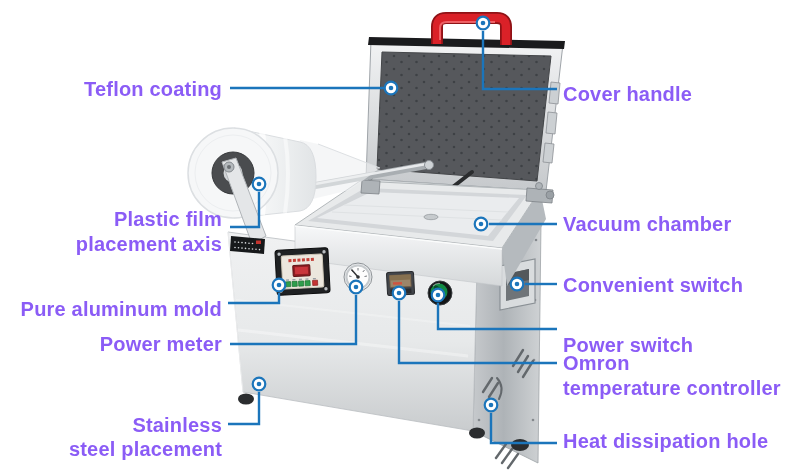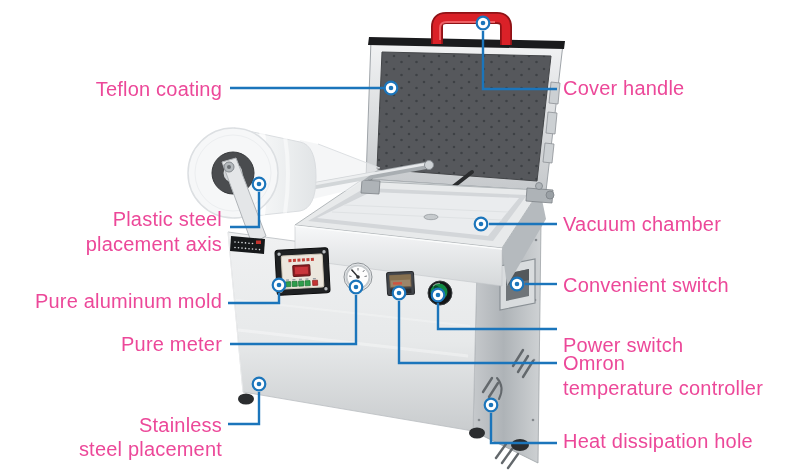--- a/index.html
+++ b/index.html
@@ -1,19 +1,19 @@
 <!DOCTYPE html>
 <html><head>
 <meta charset="utf-8">
 <style>
   html,body{margin:0;padding:0;background:#fff;}
   .stage{position:relative;width:790px;height:472px;background:#ffffff;overflow:hidden;
          font-family:"Liberation Sans",sans-serif;}
   .machine-svg{position:absolute;left:0;top:0;}
-  .label{position:absolute;font-size:20px;font-weight:400;color:#ec4899;line-height:26px;
+  .label{position:absolute;font-size:20px;font-weight:700;color:#8b5cf6;line-height:26px;
          white-space:pre-line;letter-spacing:0.2px;}
   .label.left{right:568px;text-align:right;}
   .label.right{left:563px;text-align:left;}
   .lh25{line-height:25px;}
   .lh24{line-height:24px;}
 </style>
 </head>
 <body>
 
 <div class="stage">
@@ -301,27 +301,27 @@
           <circle cx="259" cy="384" r="2.3" fill="#1b75bb"></circle>
         </g>
       <g>
           <circle cx="491" cy="405" r="6.3" fill="#fff" stroke="#1b75bb" stroke-width="2.2"></circle>
           <circle cx="491" cy="405" r="2.3" fill="#1b75bb"></circle>
         </g>
     </g>
   </svg>
 
   <div class="label left" style="top:76px">Teflon coating</div>
-  <div class="label right" style="top:75px">Cover handle</div>
-  <div class="label left lh25" style="top:207px">Plastic steel
+  <div class="label right" style="top:81px">Cover handle</div>
+  <div class="label left lh25" style="top:207px">Plastic film
 placement axis</div>
   <div class="label right" style="top:211px">Vacuum chamber</div>
-  <div class="label left" style="top:288px">Pure aluminum mold</div>
+  <div class="label left" style="top:296px">Pure aluminum mold</div>
   <div class="label right" style="top:272px">Convenient switch</div>
-  <div class="label left" style="top:331px">Pure meter</div>
+  <div class="label left" style="top:331px">Power meter</div>
   <div class="label right" style="top:332px">Power switch</div>
   <div class="label right lh25" style="top:351px">Omron
 temperature controller</div>
   <div class="label left lh24" style="top:413px">Stainless
 steel placement</div>
   <div class="label right" style="top:428px">Heat dissipation hole</div>
 
 </div>
 
 </body></html>

